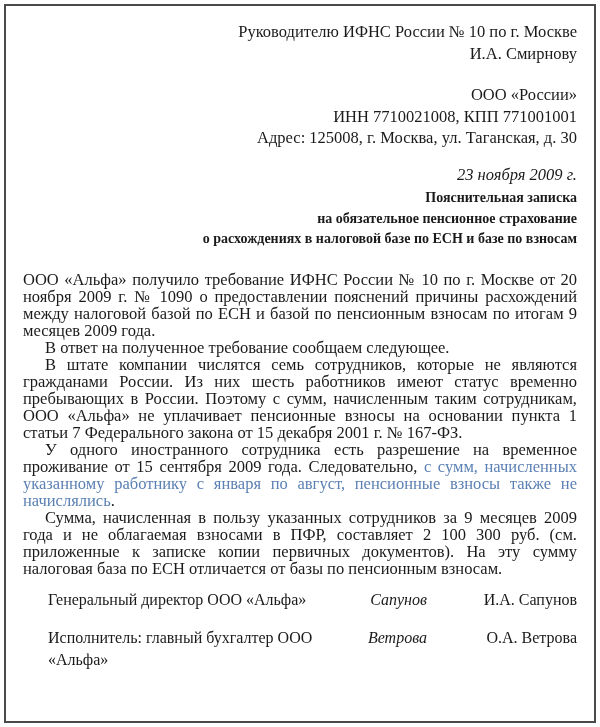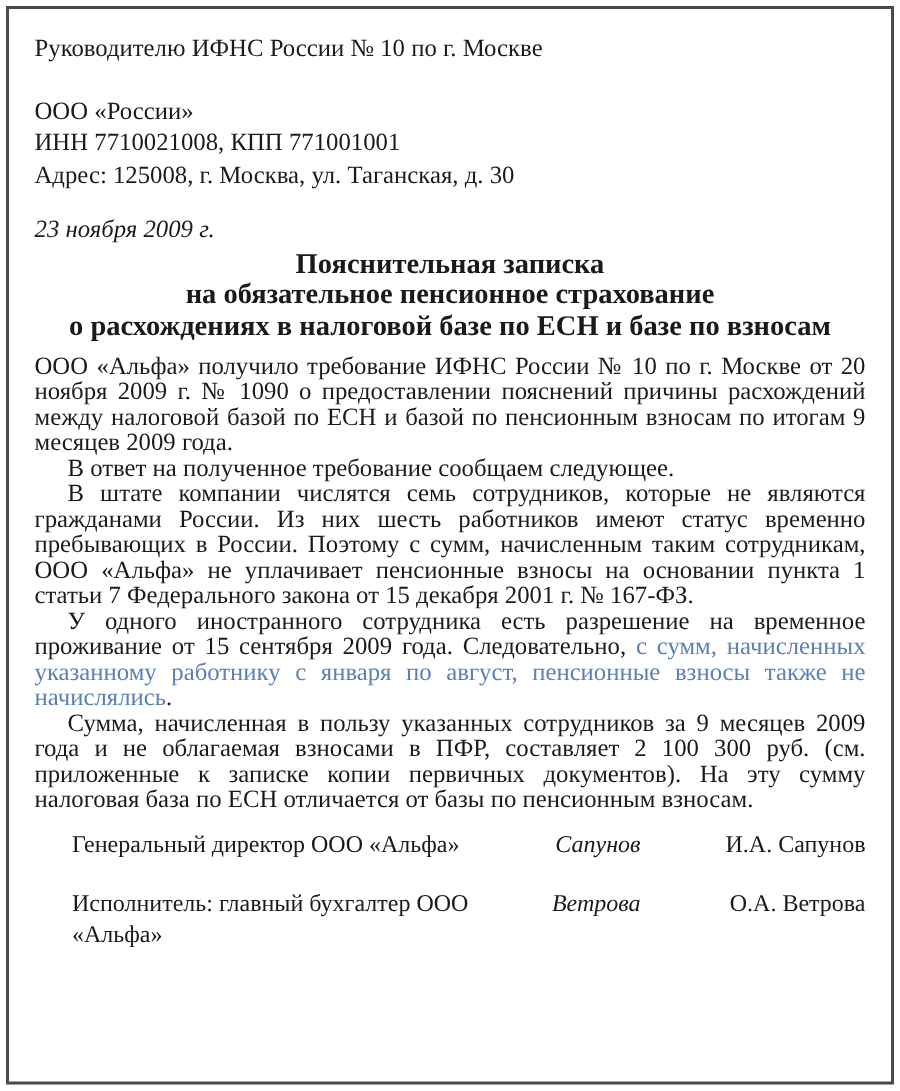--- a/index.html
+++ b/index.html
@@ -19,31 +19,31 @@
   }
   .frame {
     box-sizing: border-box;
     width: 100%;
     height: 100%;
     border: 2px solid var(--border, #4a4a4a);
     padding: 15px 17px 0 17px;
     overflow: hidden;
   }
   .addressee, .sender, .date-line {
-    text-align: left;
+    text-align: right;
     font-size: 16.5px;
     line-height: 21.5px;
   }
   .addressee { margin-bottom: 20px; }
   .sender { margin-bottom: 15px; }
   .date-line { margin-bottom: 3px; font-style: italic; }
   .doc-title {
-    margin: 0 0 7px 0;
-    text-align: center;
-    font-size: 19px;
+    margin: 0 0 21px 0;
+    text-align: right;
+    font-size: 14px;
     font-weight: bold;
     line-height: 20.5px;
   }
   .doc-body p {
     margin: 0;
     font-size: 16.5px;
     line-height: 17px;
     text-align: justify;
     text-indent: 22px;
   }
@@ -76,20 +76,21 @@
   }
 </style>
 </head>
 <body>
 
 <div class="page">
   <div class="frame">
 
     <div class="addressee">
       <div>Руководителю ИФНС России № 10 по г. Москве</div>
+      <div>И.А. Смирнову</div>
     </div>
 
     <div class="sender">
       <div>ООО «России»</div>
       <div>ИНН 7710021008, КПП 771001001</div>
       <div>Адрес: 125008, г. Москва, ул. Таганская, д. 30</div>
     </div>
 
     <div class="date-line">23 ноября 2009 г.</div>
 

